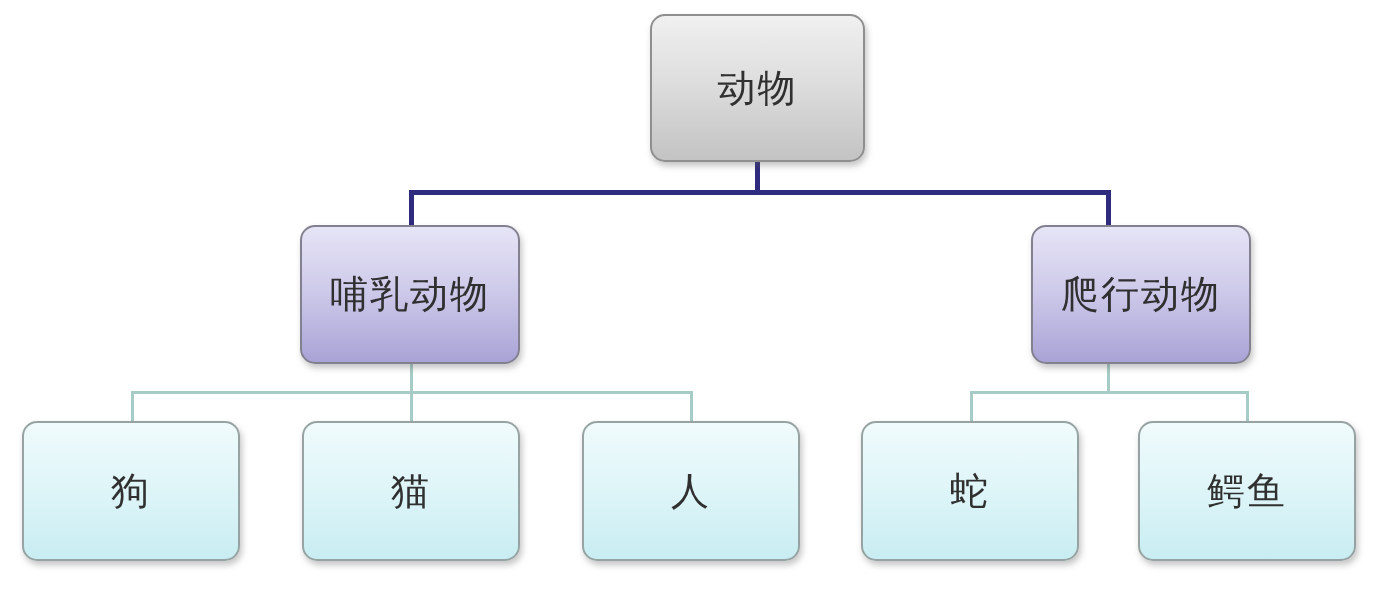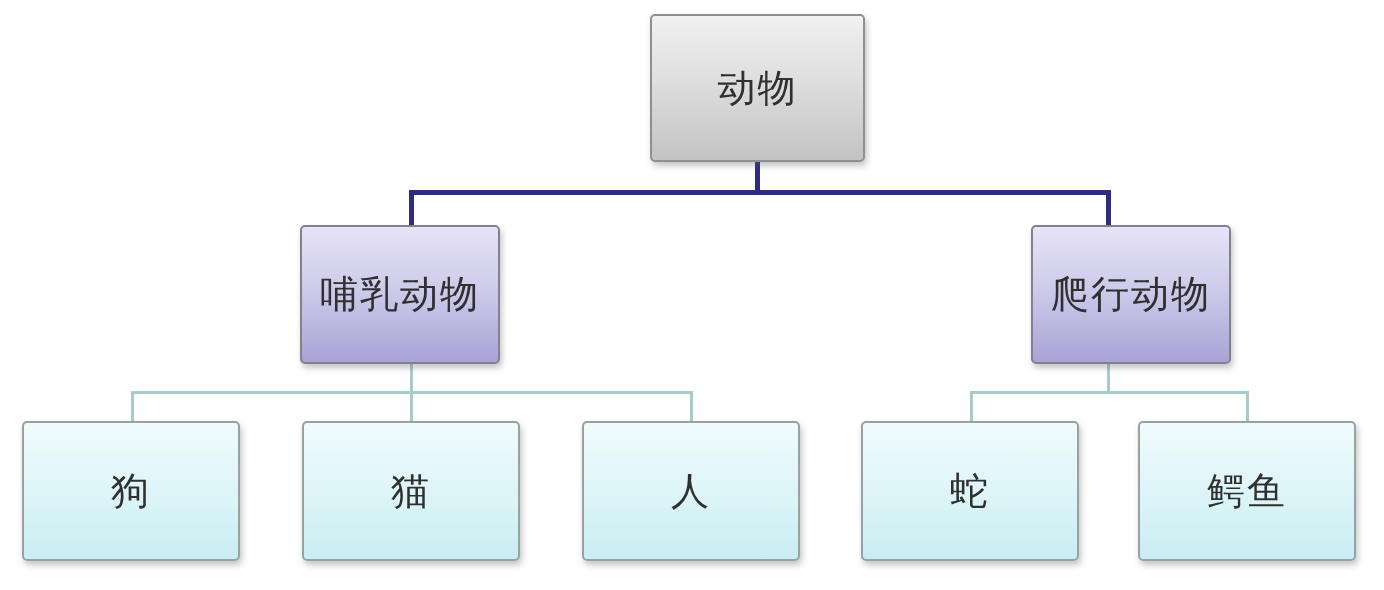--- a/index.html
+++ b/index.html
@@ -10,38 +10,38 @@
   .canvas {
     position: relative;
     width: 1384px;
     height: 590px;
     background: #ffffff;
     overflow: hidden;
     font-family: "DejaVu Sans", "Liberation Sans", sans-serif;
   }
   .node {
     position: absolute;
-    border-radius: 5px;
+    border-radius: 15px;
     display: flex;
     align-items: center;
     justify-content: center;
     font-size: 38px;
     letter-spacing: 2px;
     color: #303030;
     box-shadow: 2px 4px 6px rgba(90, 90, 90, 0.35);
     box-sizing: border-box;
   }
   .node-root {
     left: 650px; top: 14px;
     width: 215px; height: 148px;
     background: linear-gradient(180deg, #f0f0f0 0%, #dedede 45%, #c3c3c3 100%);
     border: 2px solid #8f8f8f;
   }
   .node-branch {
-    width: 200px; height: 139px; top: 225px;
+    width: 220px; height: 139px; top: 225px;
     background: linear-gradient(180deg, #e6e4f6 0%, #ccc8e9 50%, #a9a3d6 100%);
     border: 2px solid #83808f;
   }
   .node-branch.mammal  { left: 300px; }
   .node-branch.reptile { left: 1031px; }
   .node-leaf {
     width: 218px; height: 140px; top: 421px;
     background: linear-gradient(180deg, #f0fbfc 0%, #def5f8 50%, #c8edf2 100%);
     border: 2px solid #97a3a3;
   }

